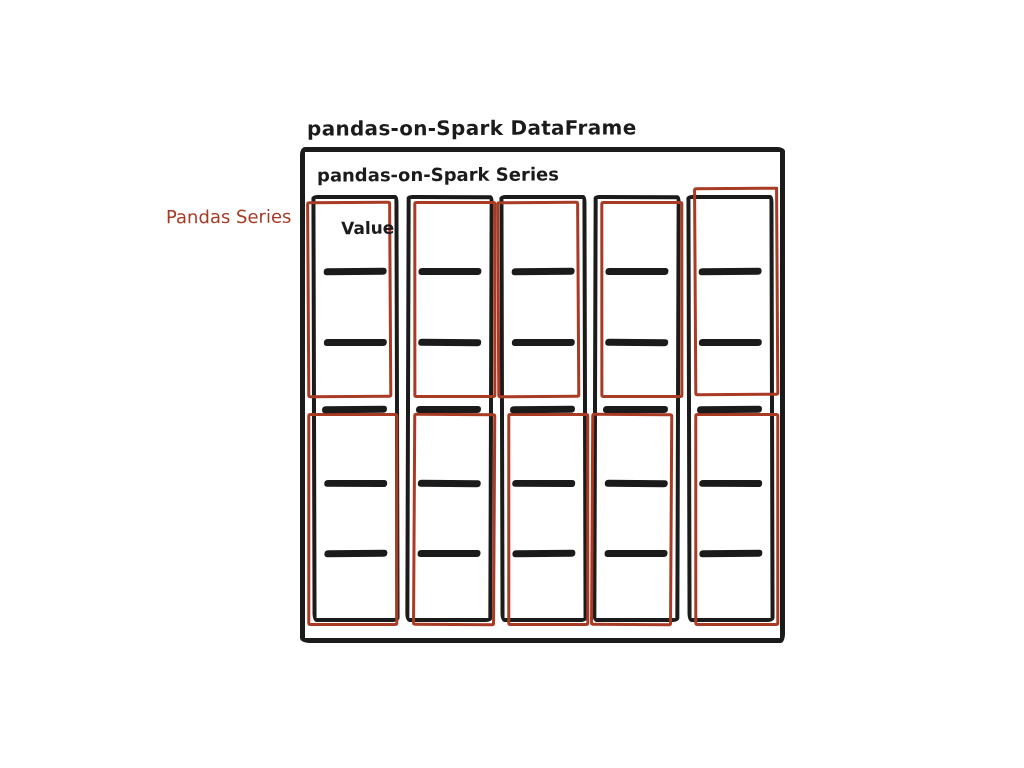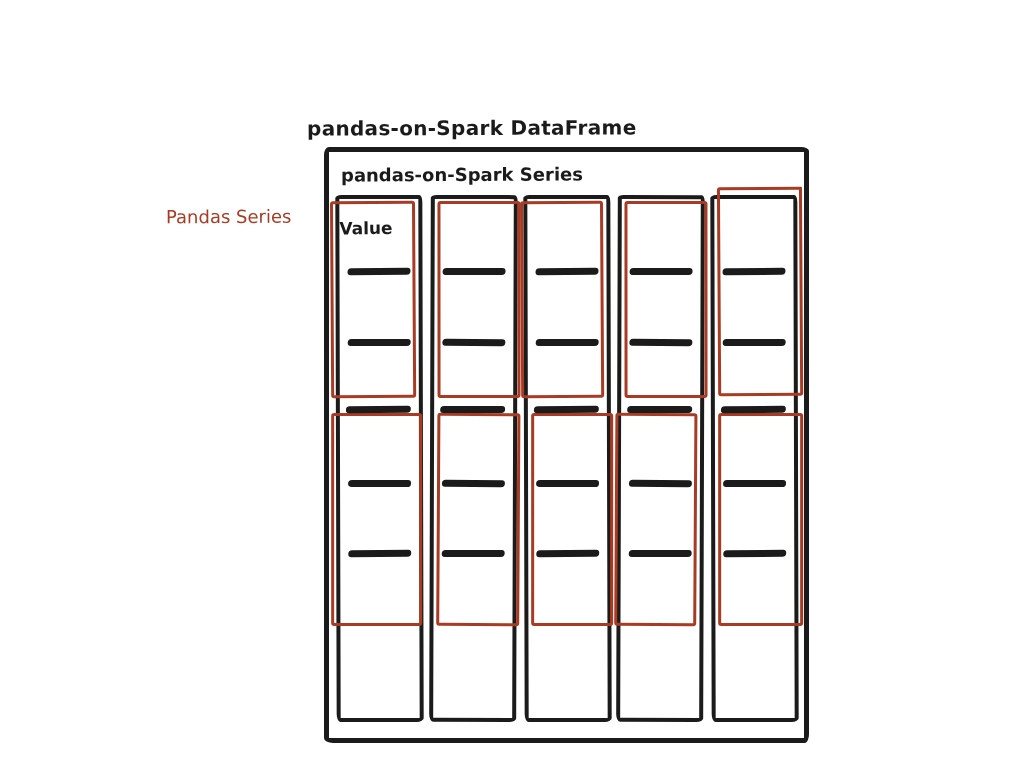--- a/index.html
+++ b/index.html
@@ -27,24 +27,23 @@
   
   .side-label{
     position:absolute;left:166px;top:206px;
     font-size:18px;font-weight:400;color:var(--red);
     white-space:nowrap;transform:rotate(-.3deg);
   }
 
   
   .df-box{
     position:absolute;left:300px;top:147px;
-    width:485px;height:596px;box-sizing:border-box;
+    width:485px;height:496px;box-sizing:border-box;
     border:5px solid var(--ink);
     border-radius:5px 8px 4px 9px / 8px 4px 9px 5px;
-    margin-left:24px;
   }
 
   .series-label{
     position:absolute;left:12px;top:12px;
     font-size:18px;font-weight:600;color:var(--ink);
     white-space:nowrap;transform:rotate(-.25deg);
   }
 
   
   .columns{
@@ -54,21 +53,21 @@
   .column{
     position:relative;flex:1;box-sizing:border-box;
     border:4px solid var(--ink);
     border-radius:6px 3px 7px 4px / 3px 7px 4px 8px;
   }
   .column:nth-child(odd){transform:rotate(-.15deg);}
   .column:nth-child(even){transform:rotate(.18deg);}
 
   .value-label{
     position:absolute;top:19px;left:0;right:0;
-    text-align:left;font-size:17px;font-weight:600;color:var(--ink);
+    text-align:right;font-size:17px;font-weight:600;color:var(--ink);
     transform:rotate(-.5deg);
   }
 
   
   .dash{
     position:absolute;left:10%;right:10%;height:7px;
     background:var(--ink);border-radius:4px 3px 4px 3px;
   }
   .dash.d1{top:69px;transform:rotate(-.4deg);}
   .dash.d2{top:140px;transform:rotate(.35deg);}

